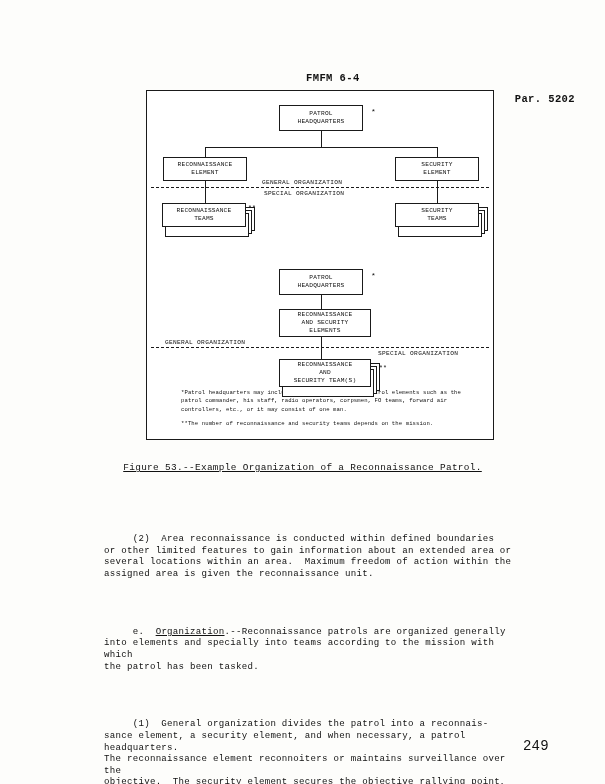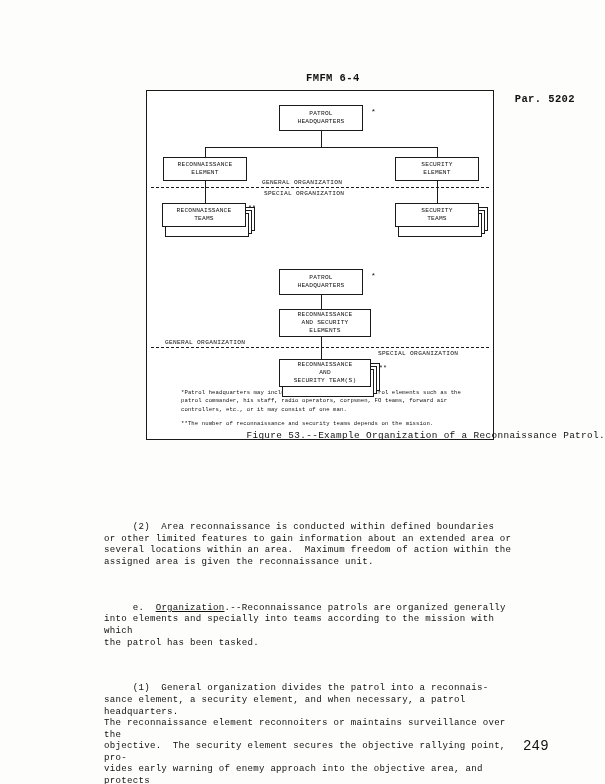--- a/index.html
+++ b/index.html
@@ -116,40 +116,41 @@
     letter-spacing: 0.1px;
     text-align: left;
   }
   .footnotes .fn2 {
     margin-top: 6px;
   }
 
   
   .caption {
     position: absolute;
-    top: 430px;
+    top: 462px;
     left: 0;
     width: 605px;
-    text-align: right;
+    text-align: center;
     font-size: 9.4px;
     letter-spacing: 0.35px;
+    text-decoration: underline;
   }
 
   
   .body-text {
     position: absolute;
     left: 104px;
     top: 498px;
     width: 420px;
     font-size: 9.1px;
     line-height: 11.6px;
     letter-spacing: 0.28px;
     white-space: pre-wrap;
   }
-  .para { margin: 0 0 11px 0; }
+  .para { margin: 12px 0 11px 0; }
   .u { text-decoration: underline; font-family: Liberation Mono, monospace; }
 
   .page-number {
     position: absolute;
     right: 56px;
     top: 738px;
     font-size: 14px;
     letter-spacing: 0.3px;
   }
 </style>

